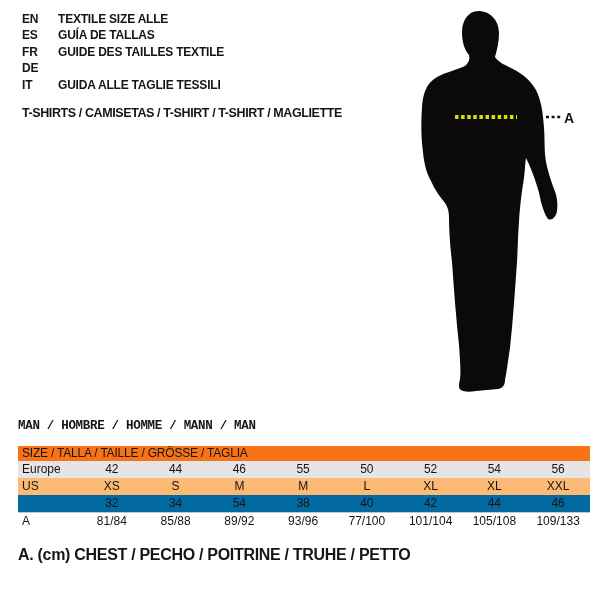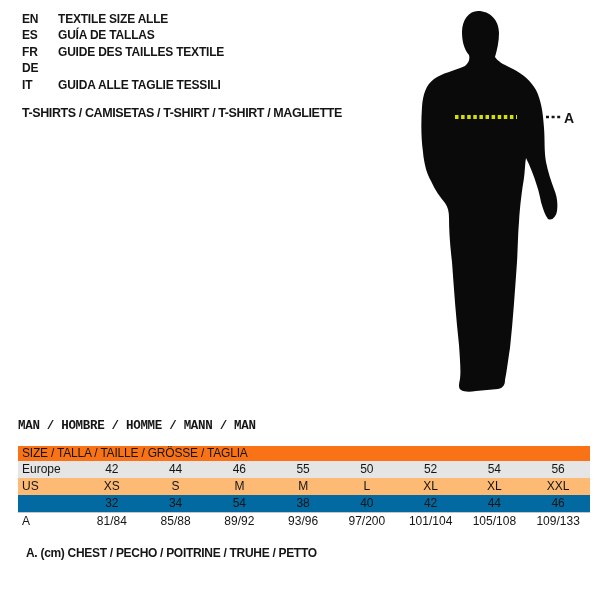--- a/index.html
+++ b/index.html
@@ -20,21 +20,21 @@
   
   .section-title{position:absolute;left:18px;top:419px;font-size:12.5px;font-weight:bold;letter-spacing:-0.3px;font-family:Liberation Mono, monospace;}
   
   .size-table{position:absolute;left:18px;top:446px;width:572px;font-size:12px;}
   .tbl-header{height:15px;line-height:15px;padding-left:4px;font-size:12px;letter-spacing:-0.2px;}
   .tbl-row{display:flex;height:17px;line-height:17px;box-sizing:border-box;}
   .tbl-row.last{border-top:1px solid #c6c6c6;}
   .cell-label{width:62px;padding-left:4px;box-sizing:border-box;}
   .cell-val{flex:1;text-align:center;}
   
-  .footnote{position:absolute;left:18px;top:546px;font-size:12px;font-weight:bold;letter-spacing:-0.3px;margin-left:8px;}
+  .footnote{position:absolute;left:18px;top:546px;font-size:16px;font-weight:bold;letter-spacing:-0.3px;}
 </style>
 </head>
 <body>
 
 <div class="canvas">
 
   <div class="lang-list">
     <div class="lang-row">
       <span class="lang-code">EN</span>
       <span class="lang-text">TEXTILE SIZE ALLE</span>
@@ -140,21 +140,21 @@
       <span class="cell-val">44</span>
       <span class="cell-val">46</span>
     </div>
 
     <div class="tbl-row last" style="background:#ffffff;">
       <span class="cell-label">A</span>
       <span class="cell-val">81/84</span>
       <span class="cell-val">85/88</span>
       <span class="cell-val">89/92</span>
       <span class="cell-val">93/96</span>
-      <span class="cell-val">97/200</span>
+      <span class="cell-val">77/100</span>
       <span class="cell-val">101/104</span>
       <span class="cell-val">105/108</span>
       <span class="cell-val">109/133</span>
     </div>
   </div>
 
   <div class="footnote">A. (cm) CHEST / PECHO / POITRINE / TRUHE / PETTO</div>
 
 </div>
 

